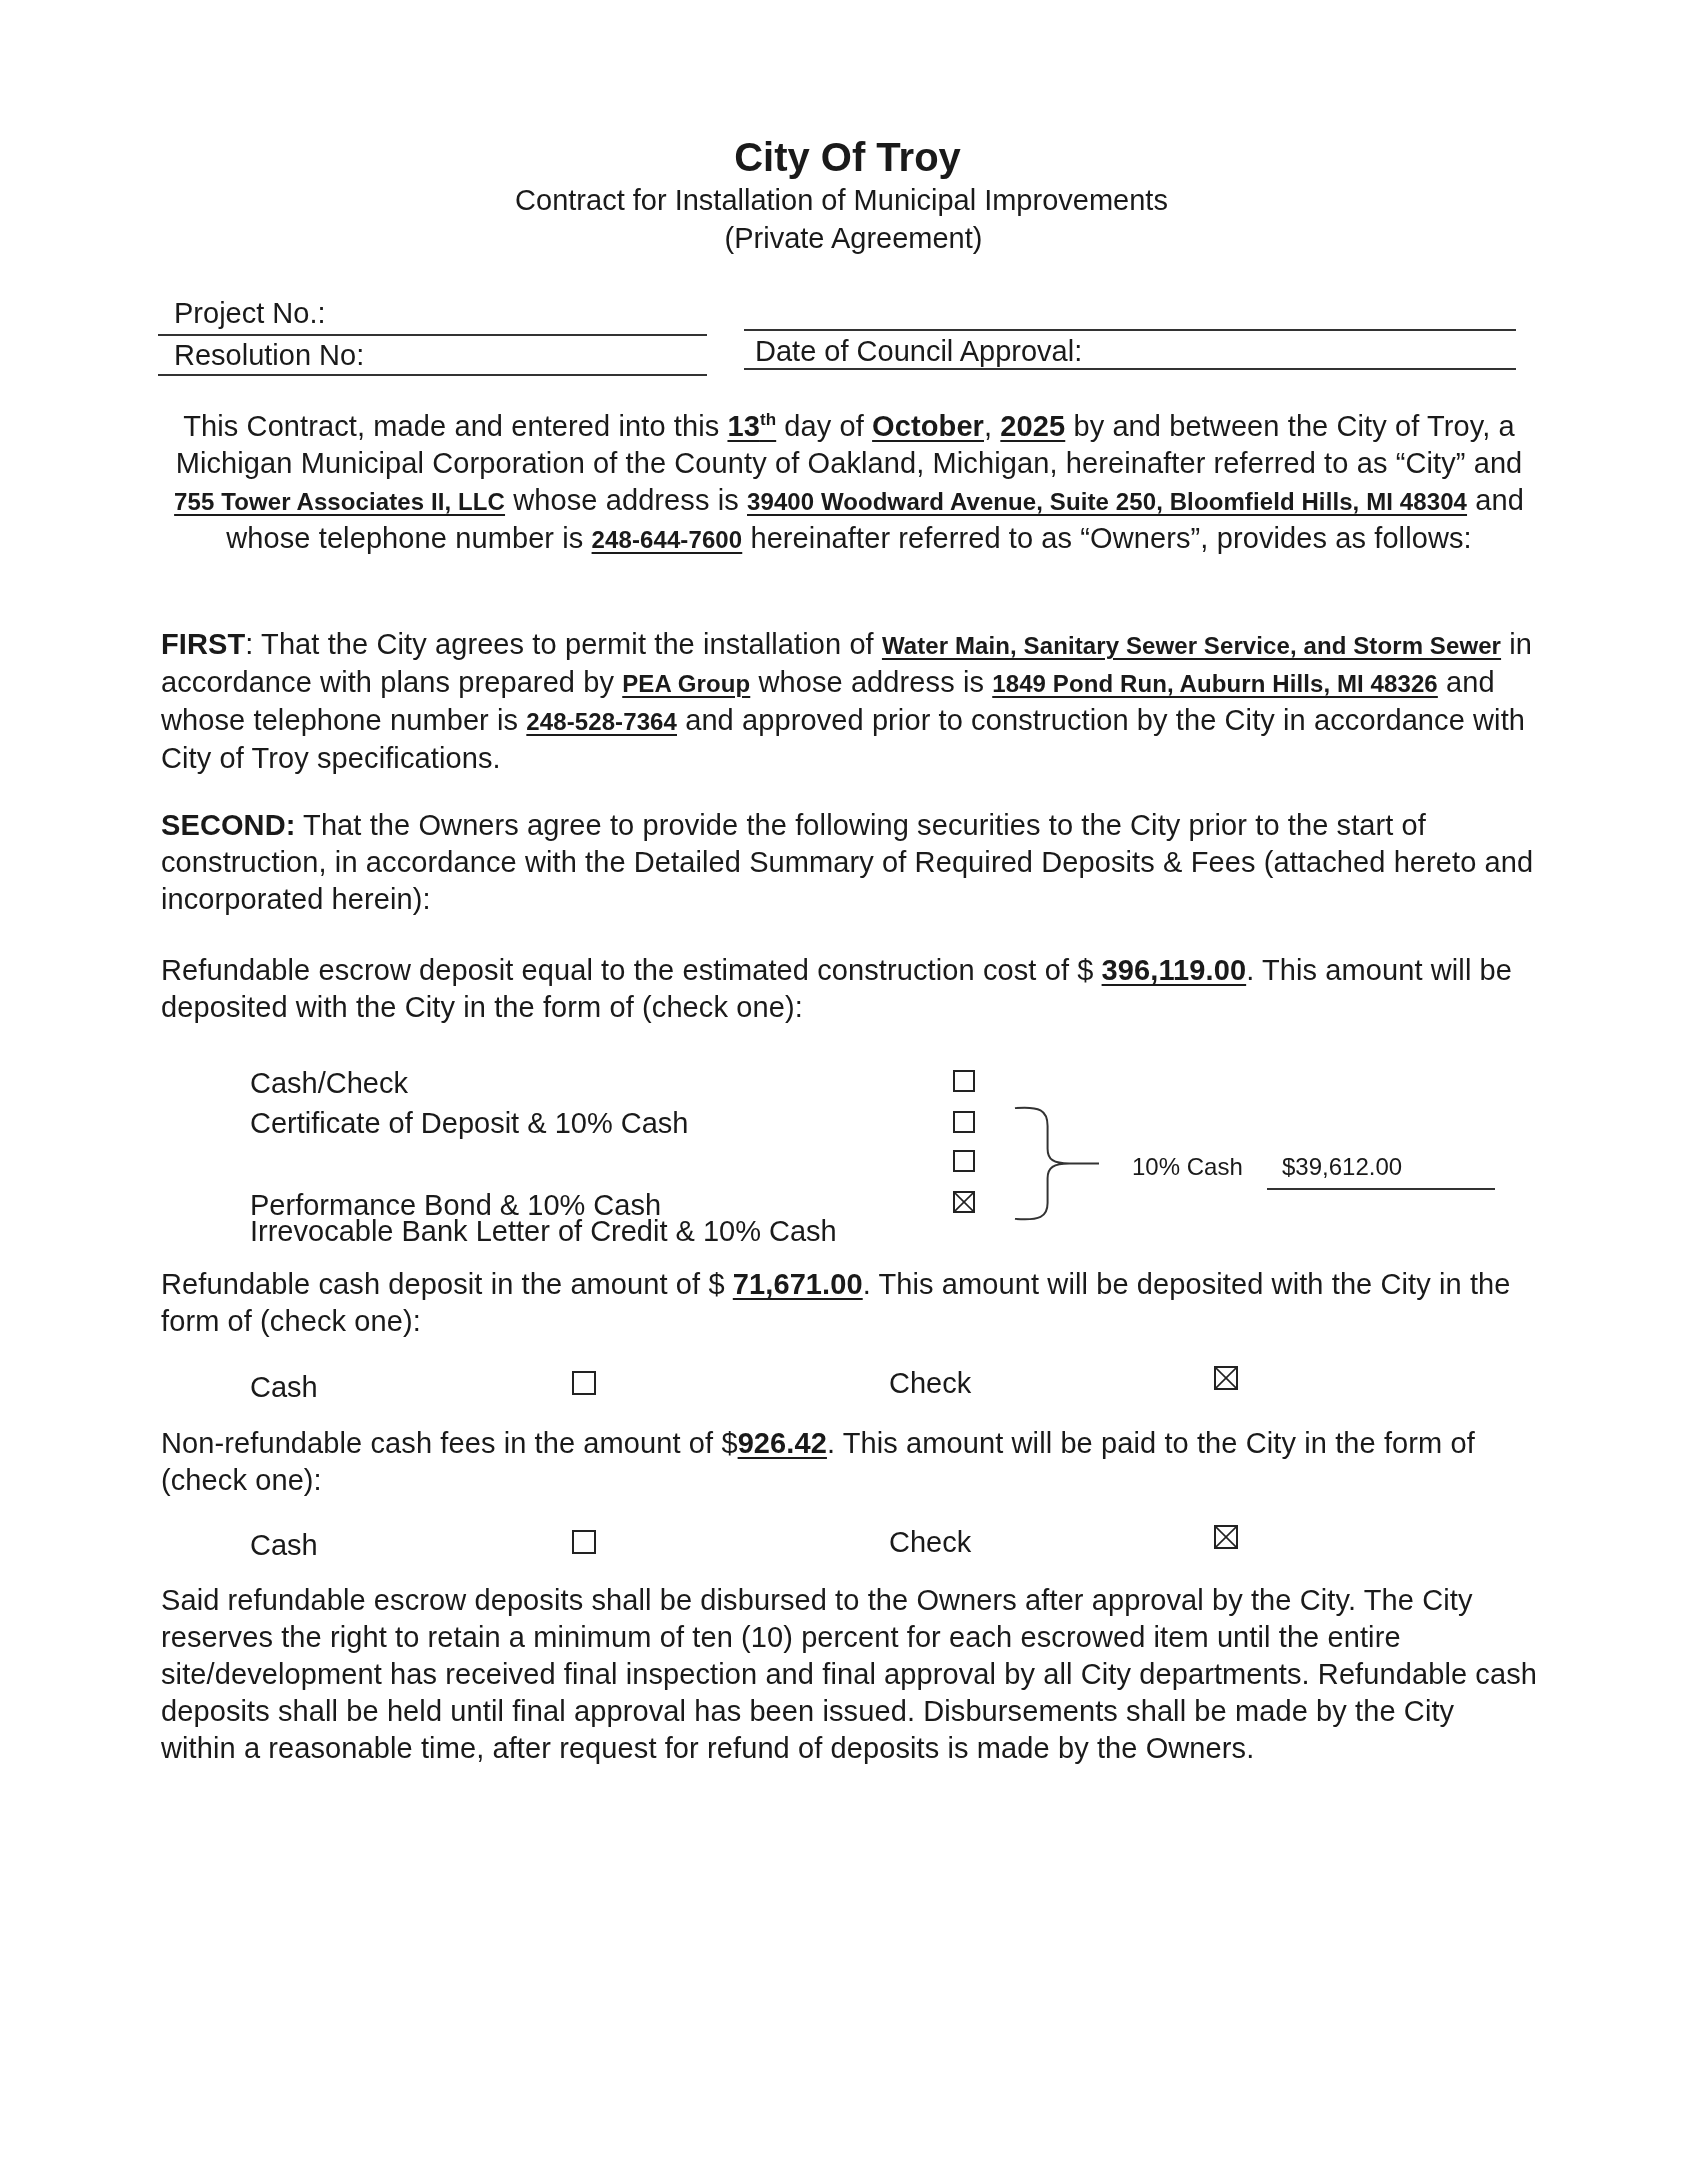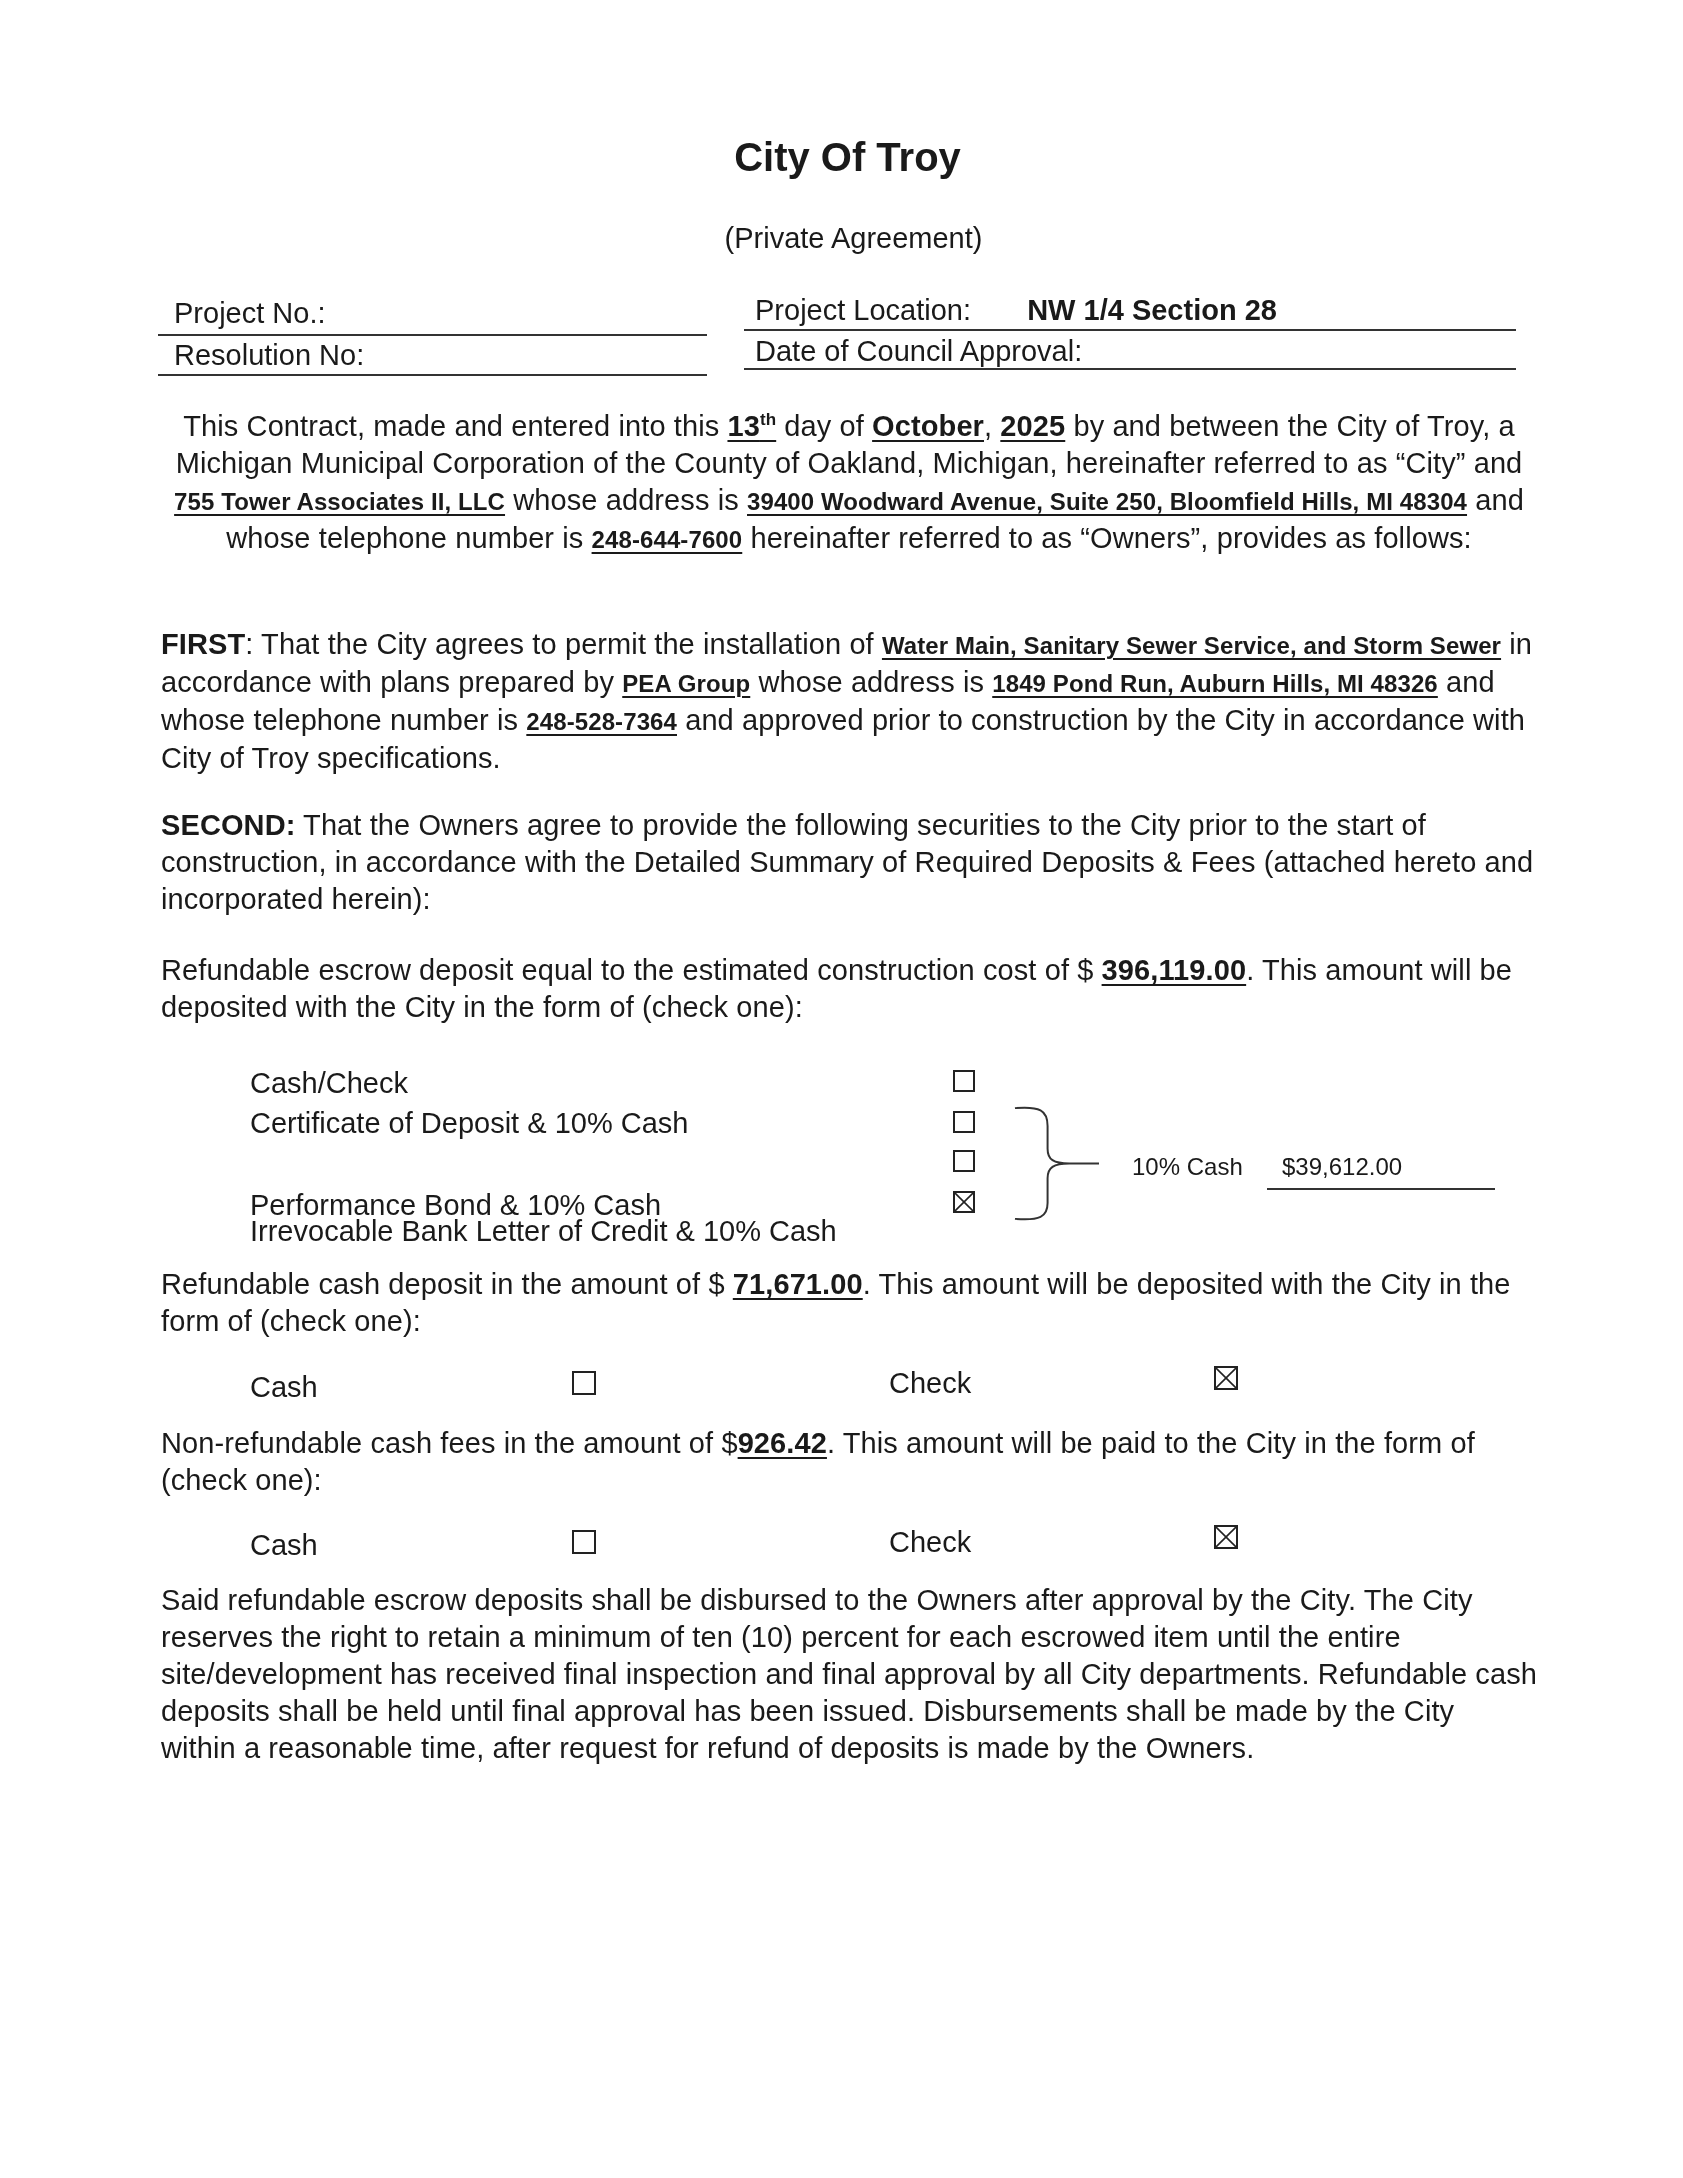--- a/index.html
+++ b/index.html
@@ -35,39 +35,35 @@
 
     .cash-label { font-size: 24px; white-space: nowrap; }
     .cash-val { font-size: 24px; white-space: nowrap; }
   </style>
 </head>
 <body>
 
 <div class="page">
 
   <div class="abs title">City Of Troy</div>
+  <div class="abs subtitle">Contract for Installation of Municipal Improvements</div>
   <div class="abs subtitle2">(Private Agreement)</div>
 
   <div class="abs hdr-field" style="left:174px; top:297px;">
     <span>Project No.:</span>
     <span></span>
   </div>
   <div class="abs hdr-line" style="left:158px; top:334px; width:549px;"></div>
 
   <div class="abs hdr-field" style="left:174px; top:339px;">
     <span>Resolution No:</span>
     <span></span>
   </div>
   <div class="abs hdr-line" style="left:158px; top:374px; width:549px;"></div>
 
-  <div class="abs hdr-field" style="left:755px; top:294px;">
-    <span>Project Location:</span>
-    <span style="display:inline-block; width:40px;"></span>
-    <span style="font-weight:bold;">NW 1/4 Section 28</span>
-  </div>
   <div class="abs hdr-line" style="left:744px; top:329px; width:772px;"></div>
 
   <div class="abs hdr-field" style="left:755px; top:335px;">
     <span>Date of Council Approval:</span>
     <span></span>
   </div>
   <div class="abs hdr-line" style="left:744px; top:368px; width:772px;"></div>
 
   <div class="abs para" style="top:408px;text-align:center;">
     <span>This Contract, made and entered into this </span><span class="fill"><span>13</span><sup class="s">th</sup></span><span> day of </span><span class="fill">October</span><span>,  </span><span class="fill">2025</span><span> by and between the City of Troy, a Michigan Municipal Corporation of the County of Oakland, Michigan, hereinafter referred to as “City” and </span><span class="fill fill-sm">755 Tower Associates II, LLC</span><span> whose address is </span><span class="fill fill-sm">39400 Woodward Avenue, Suite 250, Bloomfield Hills, MI 48304</span><span> and whose telephone number is </span><span class="fill fill-sm">248-644-7600</span><span> hereinafter referred to as “Owners”, provides as follows:</span>

